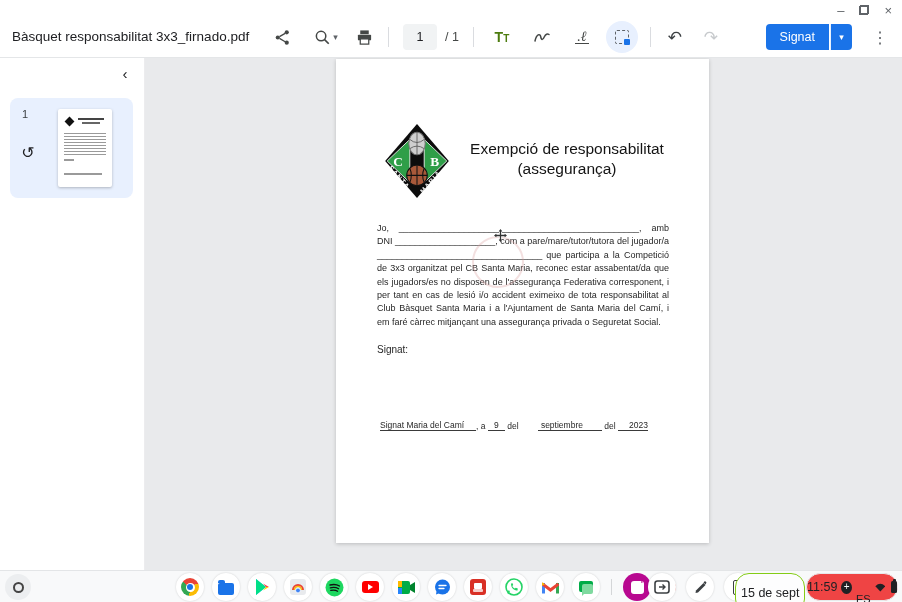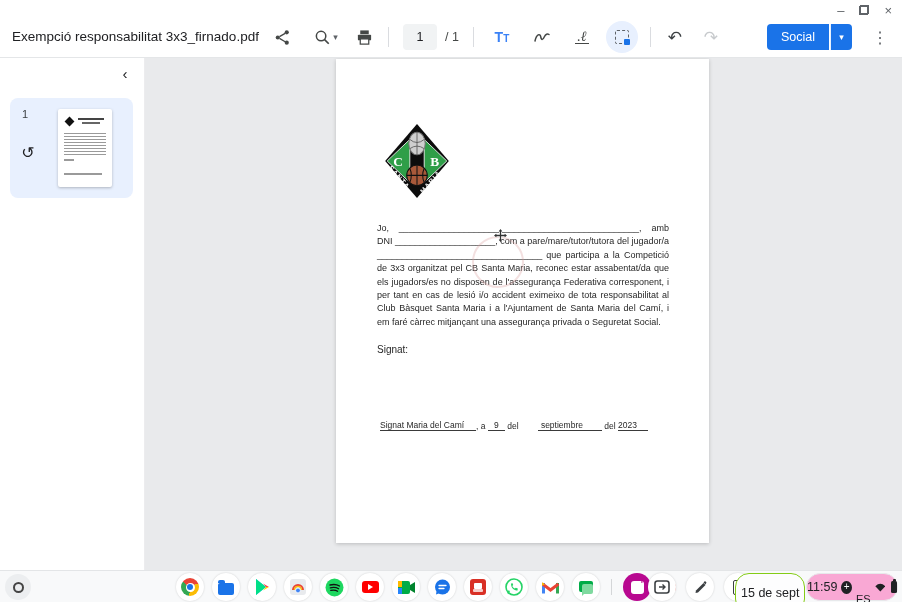--- a/index.html
+++ b/index.html
@@ -12,21 +12,21 @@
   .win-btn { cursor:default; line-height:16px; }
   .restore-glyph { position:relative; width:10px; height:10px; display:inline-block; }
   .restore-glyph::before { content:""; position:absolute; left:0; bottom:0; width:7px; height:7px; border:1px solid #5f6368; background:#fff; }
   .restore-glyph::after { content:""; position:absolute; right:0; top:0; width:7px; height:7px; border:1px solid #5f6368; }
   .file-title { position:absolute; left:12px; top:29px; font-size:13.5px; color:#202124; }
   .toolbar { position:absolute; left:266px; right:8px; top:21px; height:32px; display:flex; align-items:center; }
   .tb-icon { width:32px; height:32px; display:flex; align-items:center; justify-content:center; color:#444746; }
   .tb-sep { width:1px; height:20px; background:#dadce0; margin:0 8px; }
   .pagebox { width:34px; height:26px; background:#f1f3f4; border-radius:4px; display:flex; align-items:center; justify-content:center; font-size:12.5px; color:#202124; margin-left:6px; }
   .pagetotal { font-size:12.5px; color:#444746; margin:0 6px 0 8px; }
-  .tool-tt { font-size:14px; color:#3b82f6; letter-spacing:0; font-weight:bold; }
+  .tool-tt { font-size:14px; color:#4d7c0f; letter-spacing:0; font-weight:bold; }
   .tool-tt .small { font-size:10px; }
   .tool-sig { font-family:"Liberation Serif", serif; font-style:italic; font-size:14px; color:#444746; border-bottom:1.5px solid #444746; padding:0 2px 0 2px; line-height:13px; }
   .tool-active { background:#e8f0fe; border-radius:50%; }
   .marquee { position:relative; width:14px; height:14px; border:1.6px dashed #5f6368; border-radius:2px; }
   .marquee::after { content:""; position:absolute; right:-2px; bottom:-2px; width:6px; height:6px; background:#1a73e8; border-radius:1px; }
   .undo-glyph { font-size:17px; color:#3c4043; }
   .redo-glyph { font-size:17px; color:#c7cacd; }
   .caret { font-size:9px; color:#5f6368; margin-left:2px; }
   .save-group { margin-left:auto; display:flex; align-items:center; }
   .btn-save { height:26px; background:#1a73e8; color:#fff; font-size:12.5px; border:none; border-radius:4px 0 0 4px; padding:0 14px; cursor:pointer; }
@@ -52,21 +52,21 @@
   .canvas { position:absolute; left:145px; top:58px; width:757px; height:512px; background:#e9eaec; }
   .page { position:absolute; left:191px; top:1px; width:373px; height:484px; background:#fff; box-shadow:0 1px 4px rgba(0,0,0,.2); }
   .heading { position:absolute; left:112px; top:80px; width:238px; text-align:center; font-size:15.5px; line-height:20px; color:#141414; }
   .para { position:absolute; left:41px; top:163px; width:292px; font-size:9px; line-height:13.4px; color:#272727; text-align:justify; }
   .signat { position:absolute; left:41px; top:285px; font-size:10px; color:#272727; }
   .footer-line { position:absolute; left:44px; top:361px; font-size:8.5px; color:#272727; display:flex; align-items:flex-end; white-space:pre; }
   .u { border-bottom:1px solid #3a3a3a; display:inline-block; }
   .u-place { width:96px; }
   .u-day { width:17px; text-align:center; }
   .u-month { width:64px; padding-left:3px;margin-left:17px; }
-  .u-year { width:30px; text-align:left; }
+  .u-year { width:30px; text-align:right; }
   .move-cursor { position:absolute; left:158px; top:170px; z-index:4; }
   .faint-circle { position:absolute; left:136px; top:177px; width:52px; height:52px; border:2px solid rgba(219,160,160,.32); border-radius:50%; }
 
   
   .shelf { position:absolute; left:0; bottom:0; width:902px; height:32px; background:#f8f9fa; border-top:1px solid #e3e5e7; z-index:6; }
   .launcher { position:absolute; left:5px; top:3px; width:26px; height:26px; border-radius:50%; background:#eceef0; display:flex; align-items:center; justify-content:center; cursor:pointer; }
   .launcher-ring { width:11px; height:11px; border:2px solid #444; border-radius:50%; }
   .apps { position:absolute; left:176px; top:2px; display:flex; align-items:center; gap:8px; height:28px; }
   .app { position:relative; width:28px; height:28px; border-radius:50%; background:#fff; box-shadow:0 0 2px rgba(0,0,0,.18); display:flex; align-items:center; justify-content:center; cursor:pointer; }
   .shelf-sep { width:1px; height:16px; background:#d4d6d8; margin:0 3px; }
@@ -86,40 +86,40 @@
   .ic-chat { position:relative; width:14px; height:11px; background:#00ac47; border-radius:2px; margin-top:-2px; }
   .ic-chat::before { content:""; position:absolute; left:3px; top:3px; width:11px; height:10px; background:#7fd99f; border-radius:2px; }
   .ic-chat::after { content:""; position:absolute; left:3px; top:11px; border-top:4px solid #7fd99f; border-right:4px solid transparent; }
   .ic-media { width:28px; height:28px; border-radius:50%; background:#b80890; display:flex; align-items:center; justify-content:center; position:relative; }
   .ic-media-inner { width:13px; height:13px; background:#fff; border-radius:3px; position:relative; }
   .ic-media-inner::after { content:"+"; position:absolute; right:-1px; top:-5px; color:#b80890; font-size:9px; font-weight:bold; }
   .record-btn { position:relative; width:15px; height:15px; border:2.5px solid #d93025; border-radius:50%; background:transparent; margin:0 2px; cursor:pointer; }
   .record-btn::before { content:""; position:absolute; left:2.5px; top:2.5px; width:5px; height:5px; background:#d93025; border-radius:50%; }
   .ic-phone { width:10px; height:15px; border:1.6px solid #3c4043; border-radius:2px; }
   .date-pill { position:absolute; left:735px; top:2px; height:40px; padding:0 5px; border-radius:14px; background:#fdfdfe; border:1px solid #84cc16; display:flex; align-items:center; font-size:12.5px; color:#202124; cursor:pointer; }
-  .status-pill { position:absolute; left:806px; top:2px; height:28px; width:92px; border-radius:14px; background:#f9a8d4; border:1px solid #e7e9eb; display:flex; align-items:center; justify-content:center; gap:4px; cursor:pointer; }
+  .status-pill { position:absolute; left:806px; top:2px; height:28px; width:92px; border-radius:14px; background:#ef4444; border:1px solid #e7e9eb; display:flex; align-items:center; justify-content:center; gap:4px; cursor:pointer; }
   .tray-time { font-size:12.5px; color:#202124; }
   .plus-badge { width:13px; height:13px; background:#202124; color:#fff; border-radius:50%; font-size:10px; line-height:12px; text-align:center; }
   .tray-lang { font-size:11px; color:#202124;margin-top:24px; }
   .battery { position:relative; width:7px; height:12px; background:#202124; border-radius:1.5px; margin-left:2px; }
   .battery::before { content:""; position:absolute; left:2px; top:-2px; width:3px; height:2px; background:#202124; border-radius:1px 1px 0 0; }
 </style>
 </head>
 <body>
 
 <div class="stage">
 
   <div class="titlebar">
     <div class="win-controls">
       <span class="win-btn">–</span>
       <span class="win-btn"><span class="restore-glyph"></span></span>
       <span class="win-btn">×</span>
     </div>
 
-    <div class="file-title">Exempció responsabilitat 3x3_firnado.pdf</div>
+    <div class="file-title">Bàsquet responsabilitat 3x3_firnado.pdf</div>
 
     <div class="toolbar">
       <div class="tb-icon">
         <svg width="17" height="17" viewBox="0 0 18 18">
           <circle cx="13.5" cy="3.5" r="2.2" fill="#444746"></circle>
             <circle cx="4" cy="9" r="2.2" fill="#444746"></circle>
             <circle cx="13.5" cy="14.5" r="2.2" fill="#444746"></circle>
           <path d="M5.8 8 L11.8 4.6 M5.8 10 L11.8 13.5" stroke="#444746" stroke-width="1.4" fill="none"></path>
         </svg>
       </div>
@@ -157,21 +157,21 @@
       </div>
       <div class="tb-sep"></div>
       <div class="tb-icon">
           <span class="undo-glyph">↶</span>
         </div>
       <div class="tb-icon" style="margin-left:4px;">
           <span class="redo-glyph">↷</span>
         </div>
 
       <div class="save-group">
-        <button class="btn-save">Social</button>
+        <button class="btn-save">Signat</button>
         <button class="btn-save-caret"><span>▾</span></button>
         <div class="kebab">
             <span>⋮</span>
           </div>
       </div>
     </div>
   </div>
 
   <div class="sidebar">
     <div class="collapse-btn">
@@ -203,20 +203,24 @@
         <text x="9" y="42" font-size="13" font-weight="bold" fill="#fff" font-family="Liberation Serif, serif">C</text>
         <text x="45" y="42" font-size="13" font-weight="bold" fill="#fff" font-family="Liberation Serif, serif">B</text>
         <ellipse cx="32" cy="20" rx="8" ry="11" fill="#cfcfcf" stroke="#777" stroke-width="1"></ellipse>
         <path d="M32 9 V31 M25 16 Q32 22 39 16 M25 25 Q32 20 39 25" stroke="#555" stroke-width="0.8" fill="none"></path>
         <circle cx="32" cy="51" r="10" fill="#a8593a" stroke="#111" stroke-width="1"></circle>
         <path d="M32 41 V61 M22 51 H42 M25 44 Q28 51 25 58 M39 44 Q36 51 39 58" stroke="#111" stroke-width="1" fill="none"></path>
         <text x="3" y="46" font-size="6.5" font-weight="bold" fill="#fff" letter-spacing="1.2" transform="rotate(49 6 46)">SANTA</text>
         <text x="38" y="69" font-size="6.5" font-weight="bold" fill="#fff" letter-spacing="1.2" transform="rotate(-49 38 69)">MARIA</text>
       </svg>
 
+      <div class="heading">
+        <div>Exempció de responsabilitat</div>
+        <div>(assegurança)</div>
+      </div>
 
       <div class="para">Jo, ________________________________________________, amb DNI ____________________, com a pare/mare/tutor/tutora del jugador/a _________________________________ que participa a la Competició de 3x3 organitzat pel CB Santa Maria, reconec estar assabentat/da que els jugadors/es no disposen de l'assegurança Federativa corresponent, i per tant en cas de lesió i/o accident eximeixo de tota responsabilitat al Club Bàsquet Santa Maria i a l'Ajuntament de Santa Maria del Camí, i em faré càrrec mitjançant una assegurança privada o Seguretat Social.</div>
 
       <div class="signat">Signat:</div>
 
       <div class="footer-line">
         <span class="u u-place">Signat Maria del Camí</span><span>, a </span><span class="u u-day">9</span><span> del </span><span class="u u-month">septiembre</span><span> del </span><span class="u u-year">2023</span>
       </div>
 
       <div class="faint-circle"></div>

